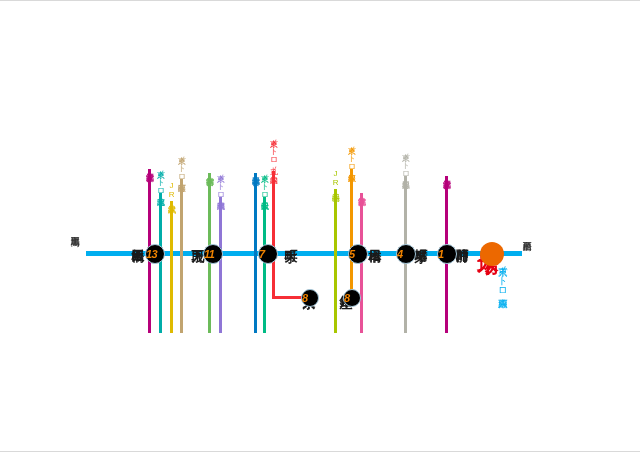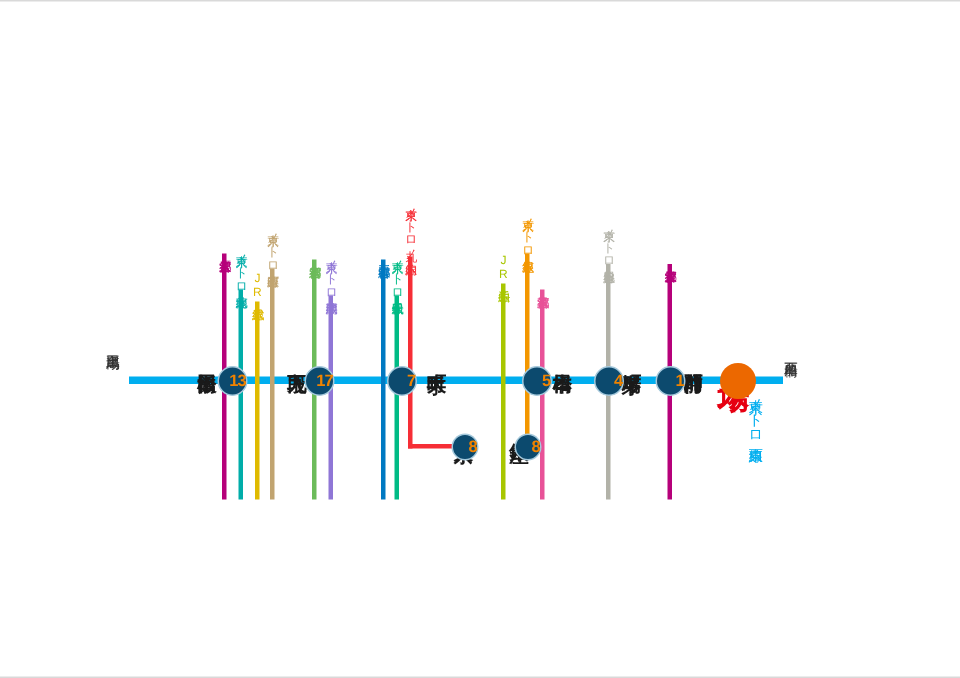--- a/index.html
+++ b/index.html
@@ -15,23 +15,24 @@
     position:absolute;bottom:100%;left:50%;transform:translateX(-50%);
     writing-mode:vertical-rl;text-orientation:upright;
     font-size:8px;line-height:1.15;color:var(--c,#999);margin-bottom:2px;white-space:nowrap;
   }
   .branch-h{position:absolute;background:var(--c,#F62E36);z-index:3;}
   .station-name{
     position:absolute;writing-mode:vertical-rl;text-orientation:upright;
     font-size:13px;font-weight:bold;color:#1a1a1a;z-index:4;line-height:1.12;
   }
   .time-circle{
-    position:absolute;width:20px;height:20px;border-radius:50%;background:#0c4a6e;
-    border:1.5px solid var(--c,#A5C9DC);z-index:5;display:flex;align-items:center;justify-content:flex-end;
+    position:absolute;width:20px;height:20px;border-radius:50%;background:#000000;
+    border:1.5px solid var(--c,#A5C9DC);z-index:5;display:flex;align-items:center;justify-content:flex-start;
     box-sizing:border-box;
+    font-style:italic;
   }
   .time-circle.small{width:18px;height:18px;}
   .time-num{font-size:11px;font-weight:bold;color:var(--c,#F08300);letter-spacing:-0.5px;}
   .dest-name{
     position:absolute;writing-mode:vertical-rl;text-orientation:upright;
     font-size:21px;font-weight:bold;color:var(--c,#E60012);z-index:4;line-height:1.05;
   }
   .dest-circle{position:absolute;width:24px;height:24px;border-radius:50%;background:var(--c,#EC6800);z-index:5;}
   .tozai-label{
     position:absolute;writing-mode:vertical-rl;text-orientation:upright;
@@ -121,21 +122,21 @@
   <div class="station-name" style="left:190px;bottom:212px;">九段下</div>
   <div class="station-name" style="left:283px;bottom:212px;">大手町</div>
   <div class="station-name" style="left:367px;bottom:212px;">日本橋</div>
   <div class="station-name" style="left:413px;bottom:212px;">茅場町</div>
   <div class="station-name" style="left:454px;bottom:212px;">門前仲町</div>
 
   <div class="time-circle" style="left: 145px; top: 243px; --c: #A5C9DC;">
     <span class="time-num" style="--c: #F08300;">13</span>
   </div>
   <div class="time-circle" style="left: 203px; top: 243px; --c: #A5C9DC;">
-    <span class="time-num" style="--c: #F08300;">17</span>
+    <span class="time-num" style="--c: #F08300;">11</span>
   </div>
   <div class="time-circle" style="left: 258px; top: 243px; --c: #A5C9DC;">
     <span class="time-num" style="--c: #F08300;">7</span>
   </div>
   <div class="time-circle" style="left: 348px; top: 243px; --c: #A5C9DC;">
     <span class="time-num" style="--c: #F08300;">5</span>
   </div>
   <div class="time-circle" style="left: 396px; top: 243px; --c: #A5C9DC;">
     <span class="time-num" style="--c: #F08300;">4</span>
   </div>

